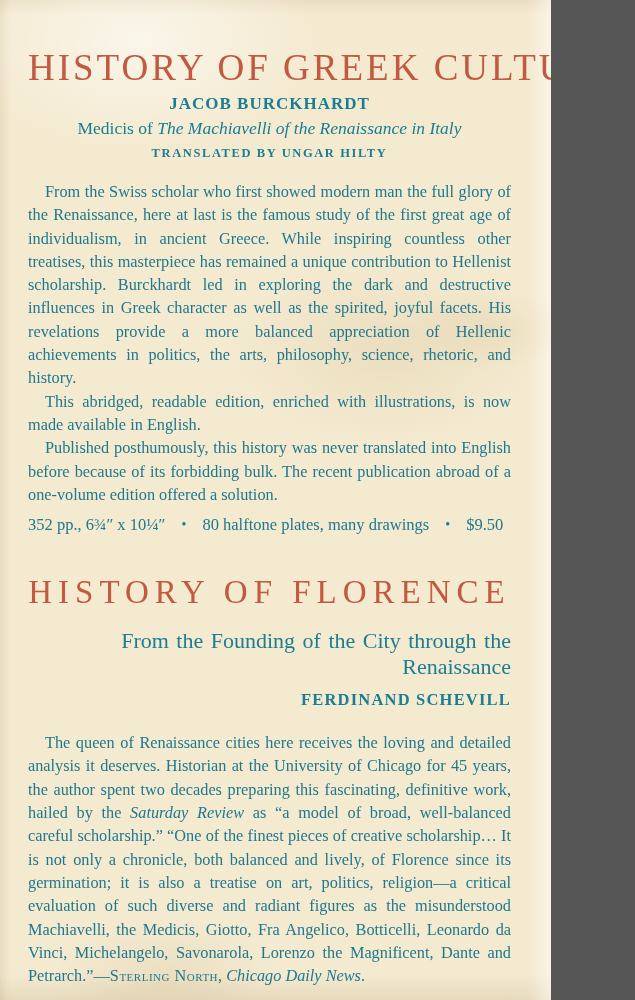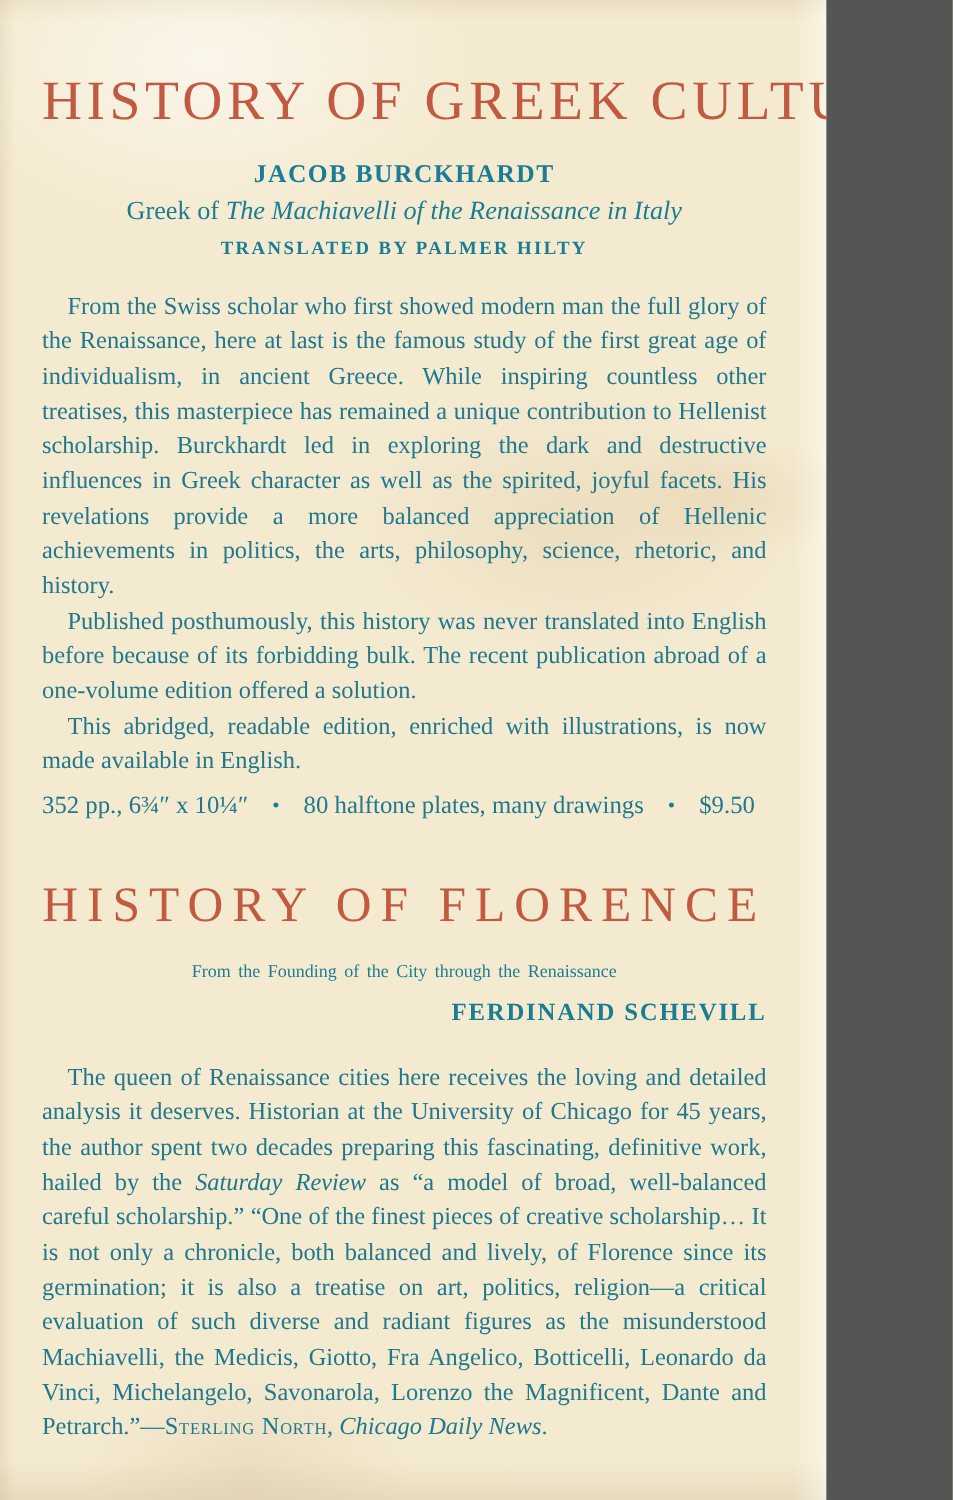--- a/index.html
+++ b/index.html
@@ -38,21 +38,21 @@
   }
   .title-1{
     margin:46px 0 0 0;
     text-align:center;
     font-size:37px;font-weight:400;
     letter-spacing:3px;
     color:#c15a40;
     white-space:nowrap;
   }
   .author-1{
-    margin-top:17px;text-align:center;
+    margin-top:5px;text-align:center;
     font-size:17px;font-weight:700;letter-spacing:1px;
     color:#1b7d93;
   }
   .byline{
     margin-top:4px;text-align:center;
     font-size:17.5px;color:#1b7d93;
   }
   .translator{
     margin-top:7px;text-align:center;
     font-size:12.5px;font-weight:700;letter-spacing:1.6px;
@@ -81,22 +81,22 @@
   }
   .title-2{
     margin:39px 0 0 0;
     text-align:center;
     font-size:33px;font-weight:400;
     letter-spacing:6px;
     color:#c15a40;
     white-space:nowrap;
   }
   .subtitle-2{
-    margin-top:17px;text-align:center;
-    font-size:12px;color:#1b7d93;
+    margin-top:17px;text-align:right;
+    font-size:22px;color:#1b7d93;
     word-spacing:2px;
   }
   .author-2{
     margin-top:10px;text-align:right;
     font-size:16.5px;font-weight:700;letter-spacing:1.2px;
     color:#1b7d93;
   }
   .florence-para{margin-top:21px;}
   .publisher{
     margin-top:47px;
@@ -117,26 +117,26 @@
 <body>
 
 <div class="scan">
   <div class="cover-band"></div>
 
   <div class="paper">
 
     <section>
       <h1 class="title-1">HISTORY OF GREEK CULTURE</h1>
       <div class="author-1">JACOB BURCKHARDT</div>
-      <div class="byline"><span>Greek of </span><span class="rt-i">The Machiavelli of the Renaissance in Italy</span></div>
-      <div class="translator">TRANSLATED BY PALMER HILTY</div>
+      <div class="byline"><span>Medicis of </span><span class="rt-i">The Machiavelli of the Renaissance in Italy</span></div>
+      <div class="translator">TRANSLATED BY UNGAR HILTY</div>
 
       <p class="body-text first-para">From the Swiss scholar who first showed modern man the full glory of the Renaissance, here at last is the famous study of the first great age of individualism, in ancient Greece. While inspiring countless other treatises, this masterpiece has remained a unique contribution to Hellenist scholarship. Burckhardt led in exploring the dark and destructive influences in Greek character as well as the spirited, joyful facets. His revelations provide a more balanced appreciation of Hellenic achievements in politics, the arts, philosophy, science, rhetoric, and history.</p>
+      <p class="body-text">This abridged, readable edition, enriched with illustrations, is now made available in English.</p>
       <p class="body-text">Published posthumously, this history was never translated into English before because of its forbidding bulk. The recent publication abroad of a one-volume edition offered a solution.</p>
-      <p class="body-text">This abridged, readable edition, enriched with illustrations, is now made available in English.</p>
 
       <div class="specs">
         <span>352 pp., 6¾″ x 10¼″</span><span class="bullet">•</span><span>80 halftone plates, many drawings</span><span class="bullet">•</span><span>$9.50</span>
       </div>
     </section>
 
     <section>
       <h2 class="title-2">HISTORY OF FLORENCE</h2>
       <div class="subtitle-2">From the Founding of the City through the Renaissance</div>
       <div class="author-2">FERDINAND SCHEVILL</div>

